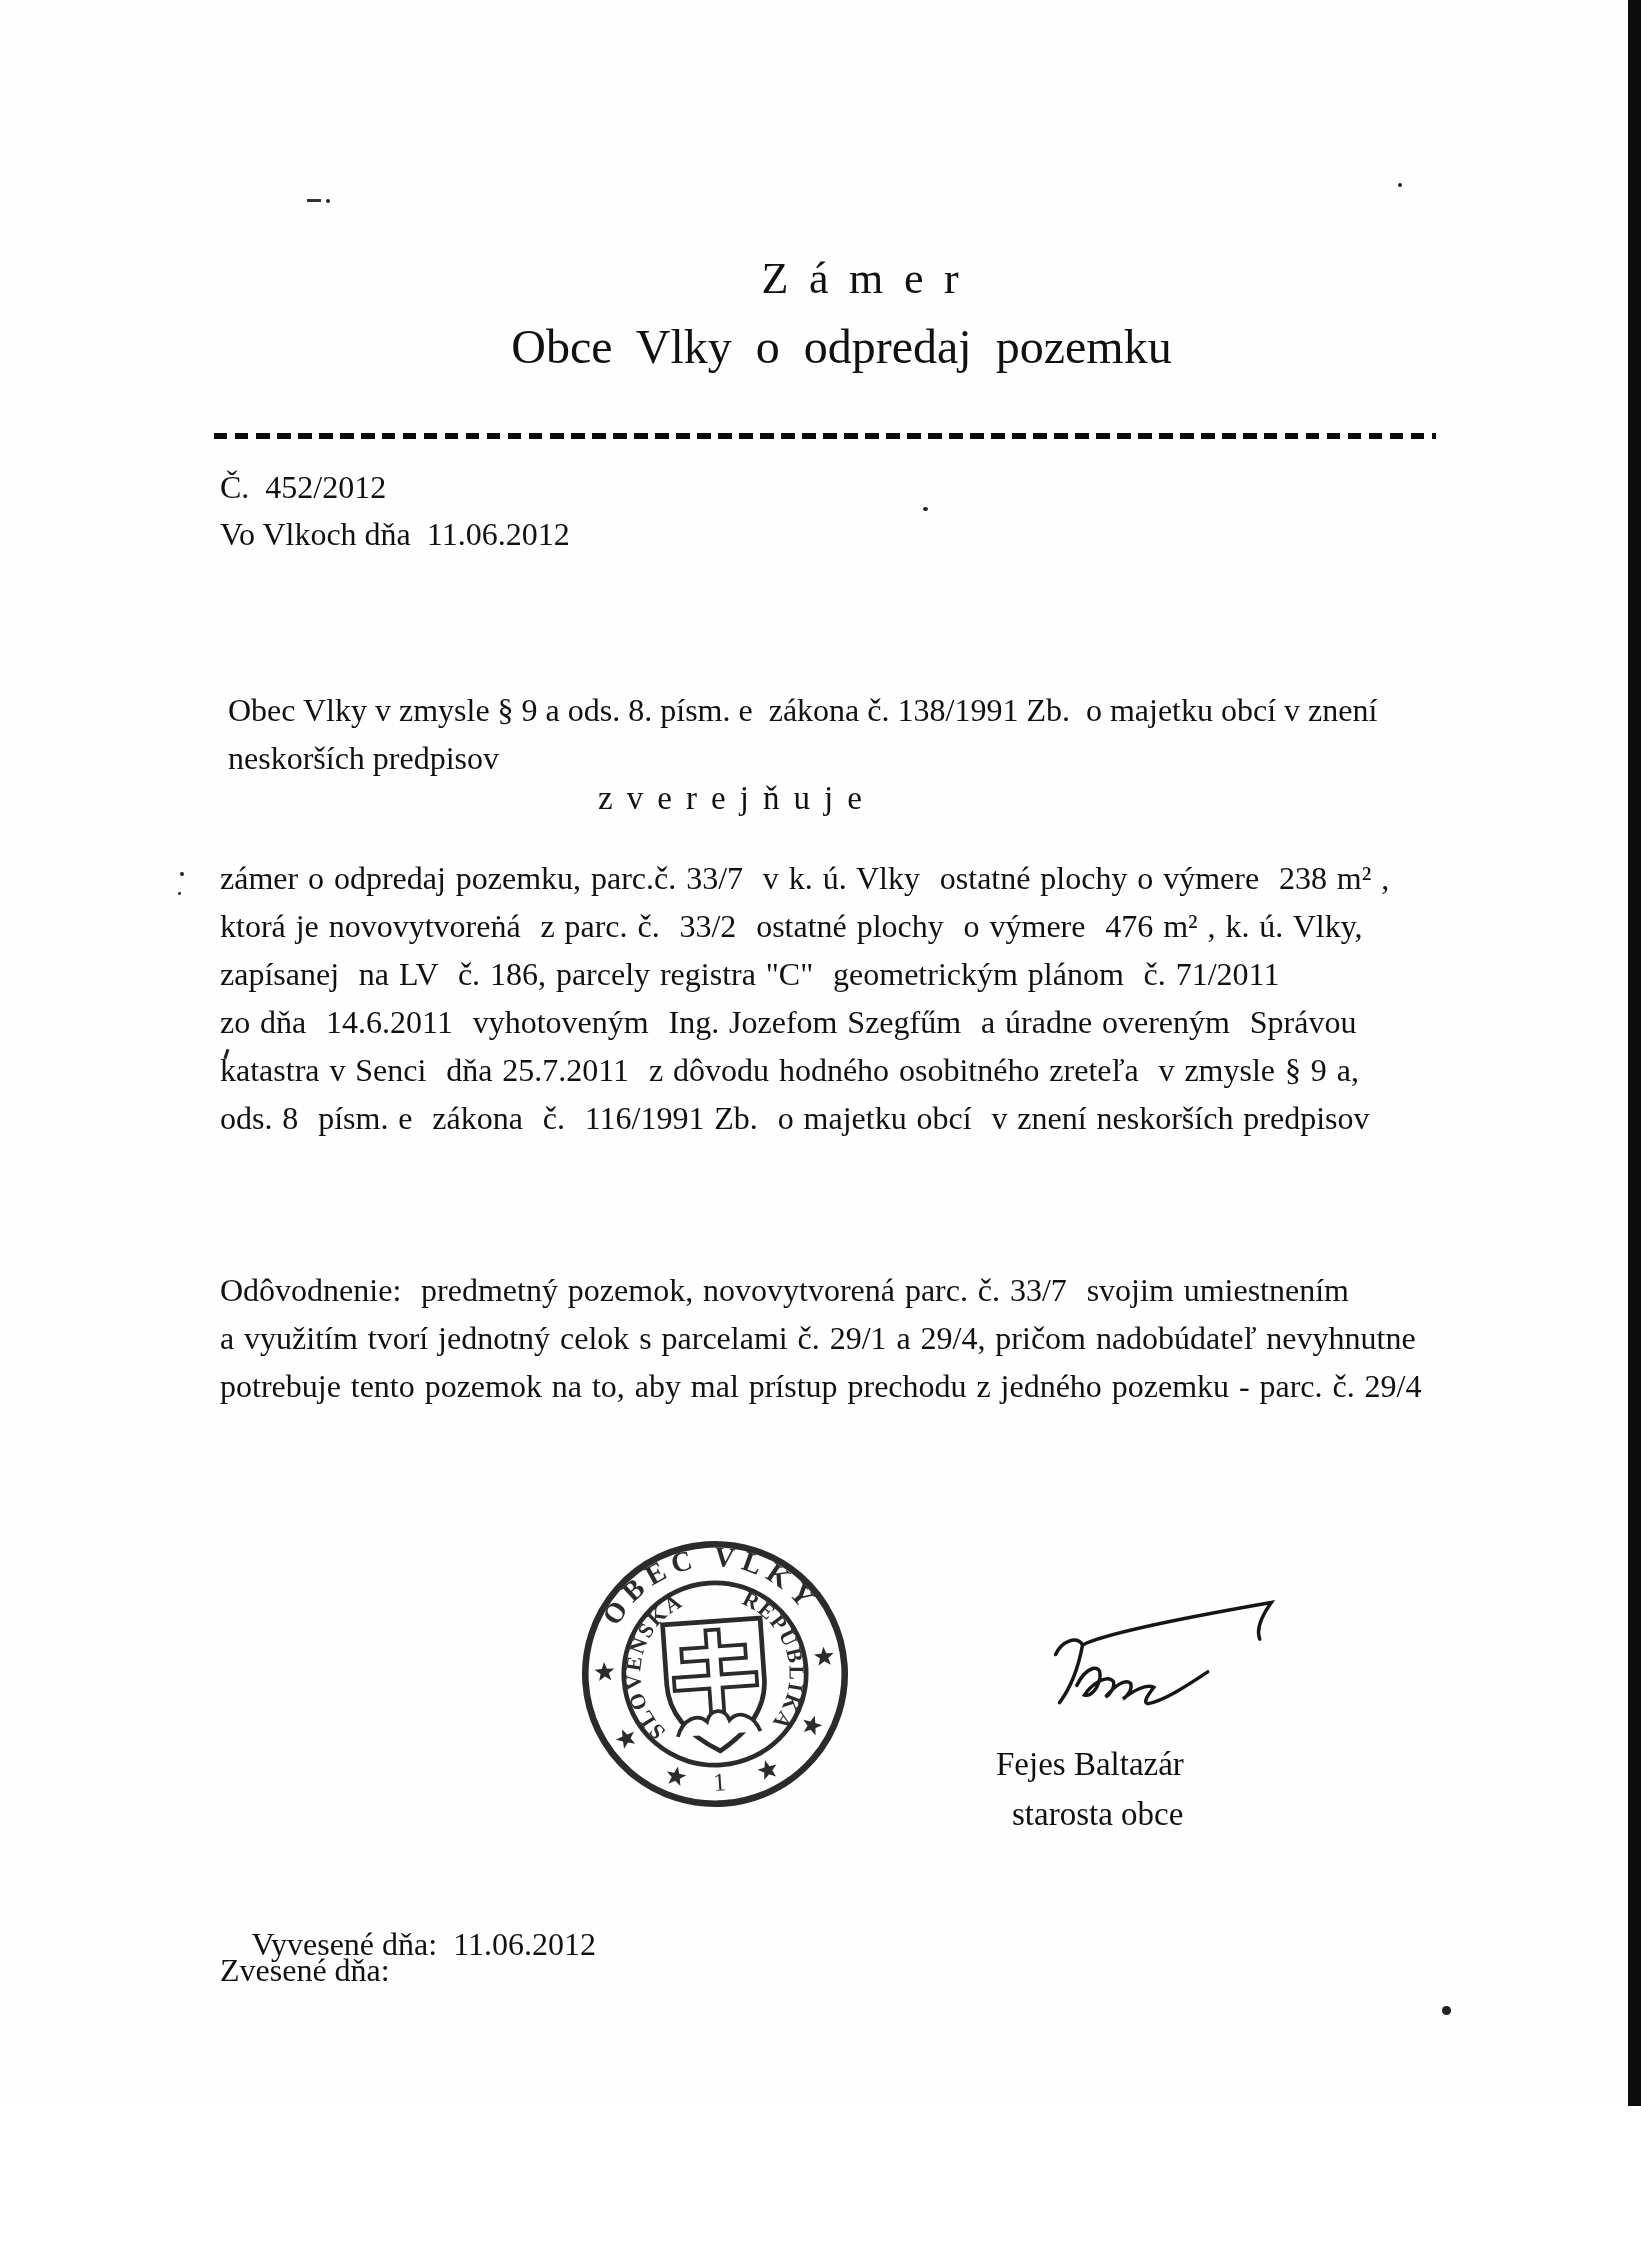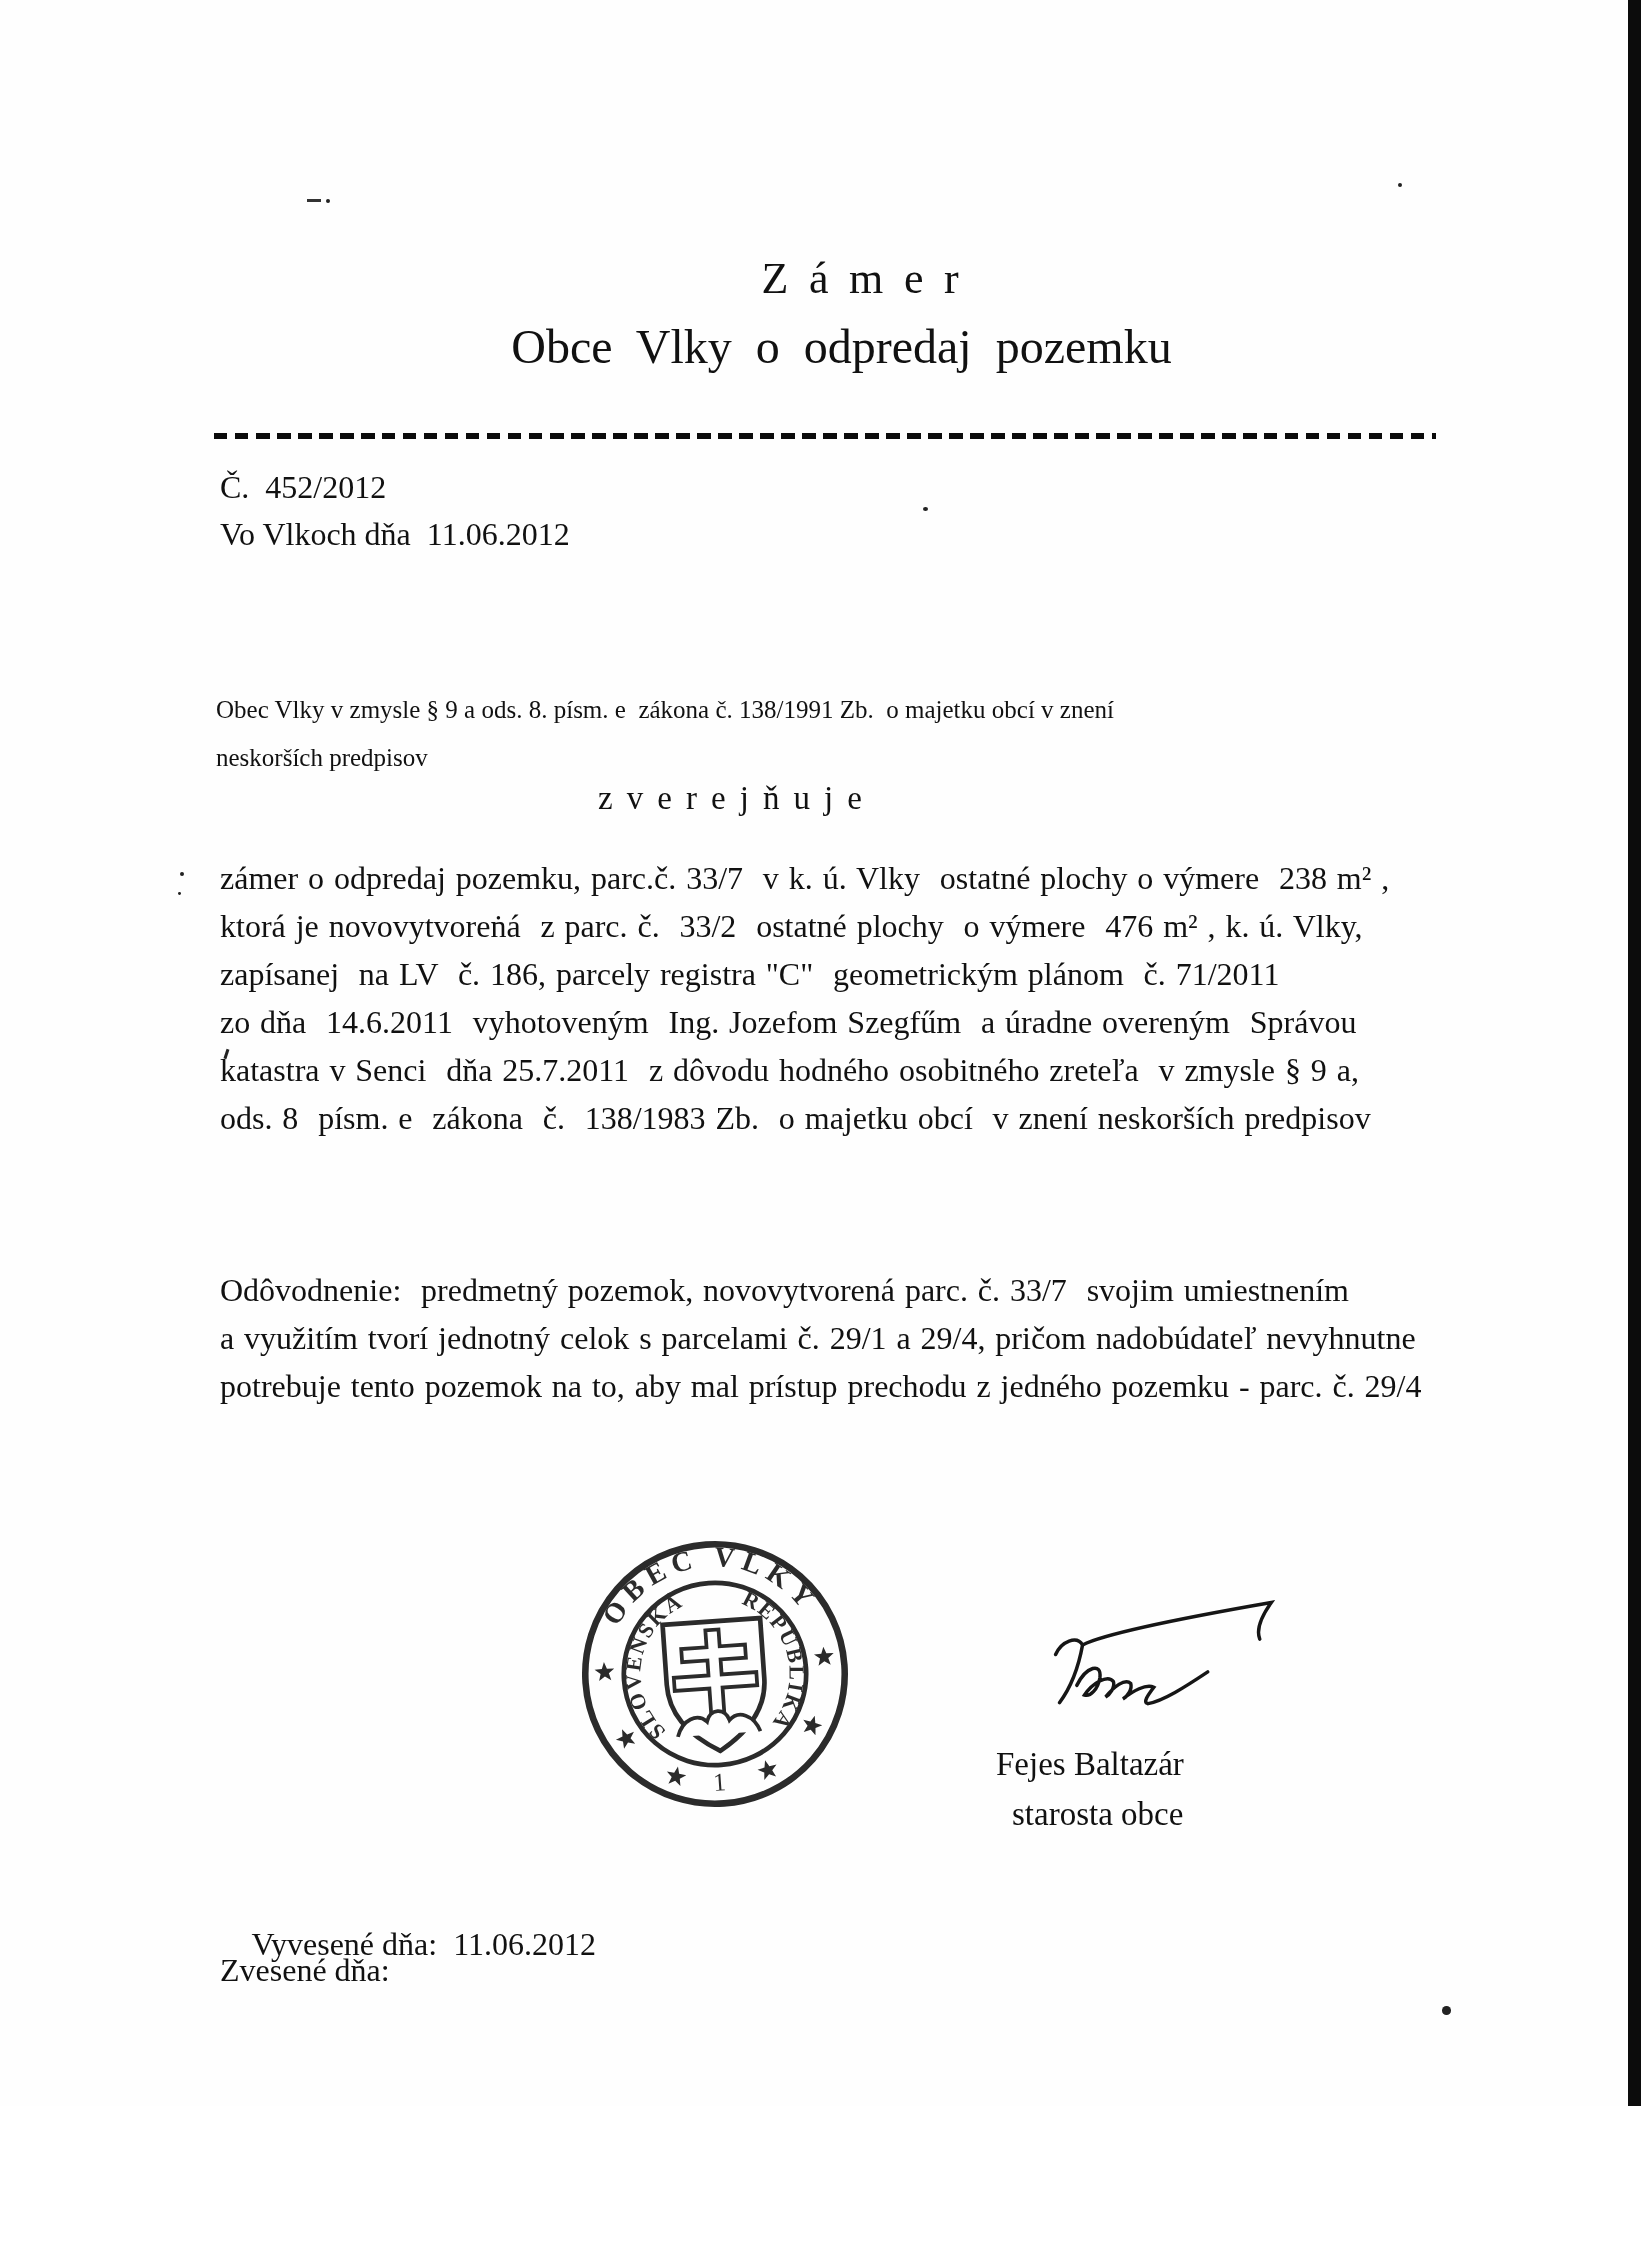--- a/index.html
+++ b/index.html
@@ -17,21 +17,21 @@
   .title-sub   { top:319px; font-size:48px; transform:translateX(21px); }
 
   .dashed-rule {
     top:433px; left:214px; width:1222px; height:5.8px;
     background:repeating-linear-gradient(90deg,#0b0b0b 0 13.5px, transparent 13.5px 21px);
   }
 
   .ref-number  { top:469px; left:220px; font-size:32px; }
   .place-date  { top:516px; left:220px; font-size:32px; }
 
-  .intro-block { top:686px; left:216px; font-size:25px; line-height:48px; }
+  .intro-block { top:686px; left:228px; font-size:32px; line-height:48px; }
   .publish-word{ top:780px; font-size:33px; letter-spacing:2.9px; transform:translateX(-89px); }
 
   .body-block  { top:854px;  left:220px; font-size:32px; line-height:48px; word-spacing:1.9px; }
   .just-block  { top:1226px; left:220px; font-size:32px; line-height:48px; word-spacing:1.9px;margin-top:40px; }
 
   .stamp-wrap  { left:574px; top:1533px; width:282px; height:282px; transform:rotate(-4deg); opacity:.93; }
   .stamp-wrap text { font-family:"Liberation Serif","DejaVu Serif",serif; fill:#1c1c1c; }
 
   .signature-wrap { left:1038px; top:1591px; width:275px; height:130px; }
   .signer-name { top:1746px; left:996px; font-size:33px; }
@@ -71,21 +71,21 @@
     <div class="line">neskorších predpisov</div>
   </div>
   <div class="center-line publish-word">z v e r e j ň u j e</div>
 
   <div class="abs body-block">
     <div class="line">zámer o odpredaj pozemku, parc.č. 33/7  v k. ú. Vlky  ostatné plochy o výmere  238 m² ,</div>
     <div class="line">ktorá je novovytvoreṅá  z parc. č.  33/2  ostatné plochy  o výmere  476 m² , k. ú. Vlky,</div>
     <div class="line">zapísanej  na LV  č. 186, parcely registra "C"  geometrickým plánom  č. 71/2011</div>
     <div class="line">zo dňa  14.6.2011  vyhotoveným  Ing. Jozefom Szegfűm  a úradne overeným  Správou</div>
     <div class="line">katastra v Senci  dňa 25.7.2011  z dôvodu hodného osobitného zreteľa  v zmysle § 9 a,</div>
-    <div class="line">ods. 8  písm. e  zákona  č.  138/1983 Zb.  o majetku obcí  v znení neskorších predpisov</div>
+    <div class="line">ods. 8  písm. e  zákona  č.  116/1991 Zb.  o majetku obcí  v znení neskorších predpisov</div>
   </div>
 
   <div class="abs just-block">
     <div class="line">Odôvodnenie:  predmetný pozemok, novovytvorená parc. č. 33/7  svojim umiestnením</div>
     <div class="line">a využitím tvorí jednotný celok s parcelami č. 29/1 a 29/4, pričom nadobúdateľ nevyhnutne</div>
     <div class="line">potrebuje tento pozemok na to, aby mal prístup prechodu z jedného pozemku - parc. č. 29/4</div>
   </div>
 
   <div class="abs stamp-wrap">
     <svg viewBox="0 0 300 300" width="282" height="282">

